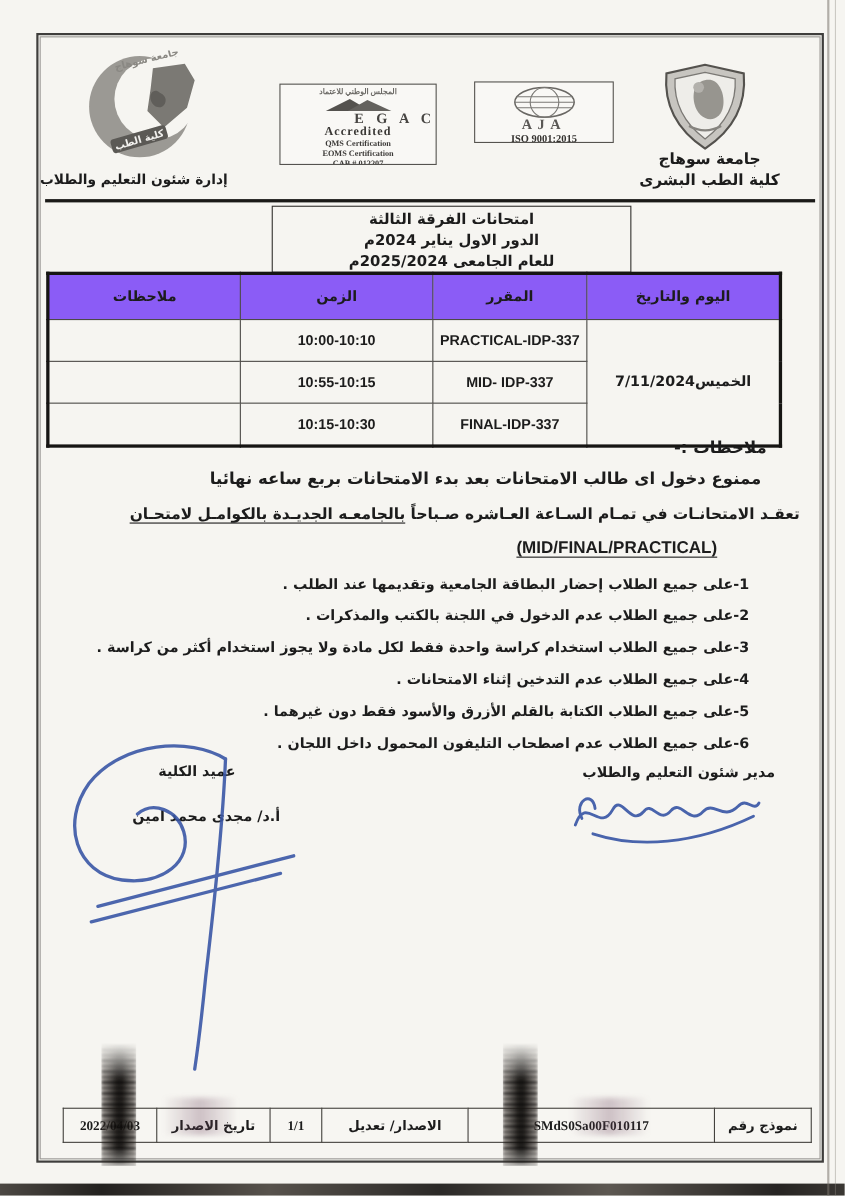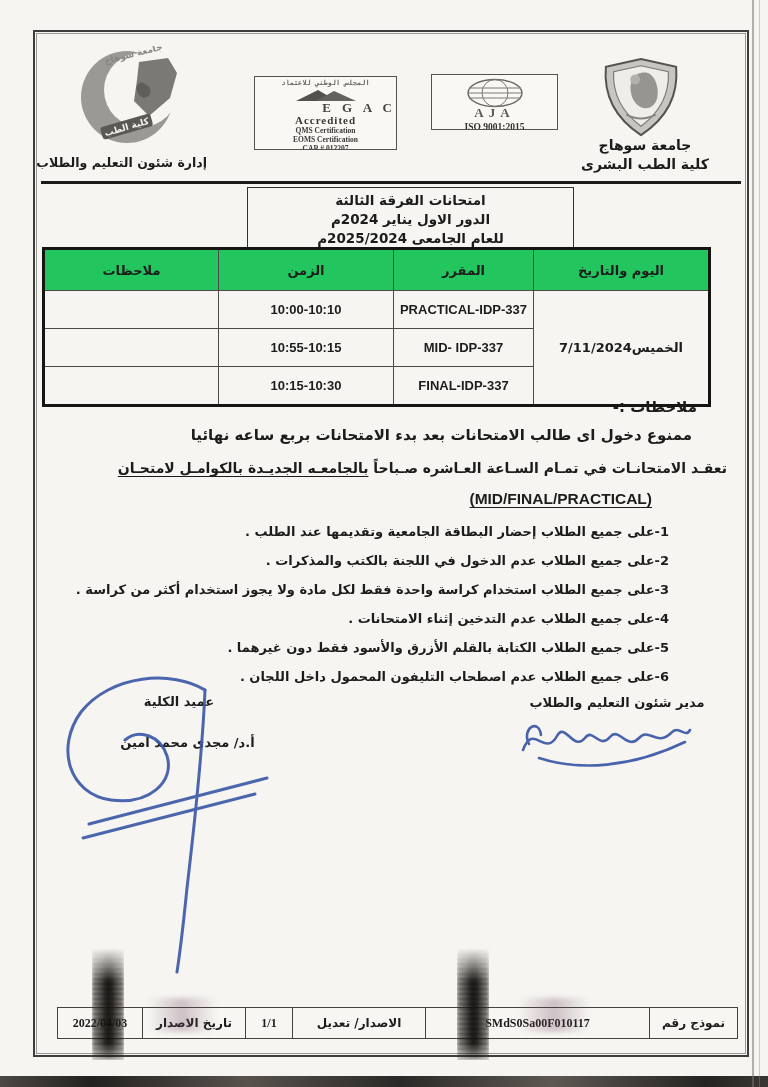--- a/index.html
+++ b/index.html
@@ -35,29 +35,29 @@
     font-weight:bold;font-size:13.5px;line-height:19px;padding-top:3px;box-sizing:border-box;
   }
   
   table.exam{
     position:absolute;left:7px;top:215px;width:666px;direction:rtl;
     border-collapse:collapse;border:3px solid #161513;table-layout:fixed;
   }
   table.exam th,table.exam td{
     border:1px solid #4c4a46;font-weight:bold;text-align:center;vertical-align:middle;
   }
-  table.exam th{background:#22c55e;font-size:13px;height:38px;}
+  table.exam th{background:#8b5cf6;font-size:13px;height:38px;}
   table.exam td{font-size:13px;height:35px;background:#f6f5f1;}
   .lat{font-family:"Liberation Sans",sans-serif;direction:ltr;}
   
   .ntxt{font-weight:bold;direction:rtl;white-space:nowrap;}
   .u{text-decoration:underline;text-underline-offset:3px;}
   .mfp{font-family:"Liberation Sans",sans-serif;font-weight:bold;font-size:15.5px;
        text-decoration:underline;text-underline-offset:3px;direction:ltr;}
-  .nlist{position:absolute;right:78px;top:490px;direction:rtl;text-align:right;}
+  .nlist{position:absolute;right:66px;top:490px;direction:rtl;text-align:right;}
   .nlist div{font-weight:bold;font-size:13px;line-height:20px;margin-bottom:9px;white-space:nowrap;}
   
   .sig-title{font-weight:bold;font-size:13px;direction:rtl;white-space:nowrap;text-align:center;}
   
   table.foot{
     position:absolute;left:22px;top:975px;width:680px;direction:rtl;
     border-collapse:collapse;border:1.5px solid #33312e;table-layout:fixed;
   }
   table.foot td{
     border:1px solid #44423e;font-weight:bold;font-size:12px;height:28px;
@@ -97,21 +97,21 @@
     <text x="30" y="18" font-size="9" font-weight="bold" fill="#8a8883" transform="rotate(-14 30 18)">جامعة سوهاج</text>
     <g transform="rotate(-16 52 82)">
       <rect x="26" y="74" width="52" height="13" rx="3" fill="#5b5955"></rect>
       <text x="52" y="84" font-size="9" font-weight="bold" fill="#f2f1ee" text-anchor="middle">كلية الطب</text>
     </g>
   </svg>
 
   <div class="abs dept" style="left:2px;top:123px;width:170px;direction:rtl;">إدارة شئون التعليم والطلاب</div>
 
   <div class="certbox abs" style="left:219px;top:44px;width:143px;height:74px;padding-top:2px;box-sizing:border-box;">
-    <div class="tiny" style="font-size:7px;direction:rtl;color:#6b6965;font-family:Liberation Mono, monospace;">المجلس الوطني للاعتماد</div>
+    <div class="tiny" style="font-size:7px;direction:rtl;color:#6b6965;">المجلس الوطني للاعتماد</div>
     <svg width="64" height="13" viewBox="0 0 64 13" style="display:block;margin:0 auto;">
       <path d="M2,13 L24,2 L36,9 L30,13 Z" fill="#54524e"></path>
       <path d="M22,13 L40,3 L62,13 Z" fill="#64625e"></path>
     </svg>
     <div class="egac-name">E G A C</div>
     <div class="egac-acc">Accredited</div>
     <div class="tiny">QMS Certification</div>
     <div class="tiny">EOMS Certification</div>
     <div class="tiny">CAB # 012207</div>
   </div>

